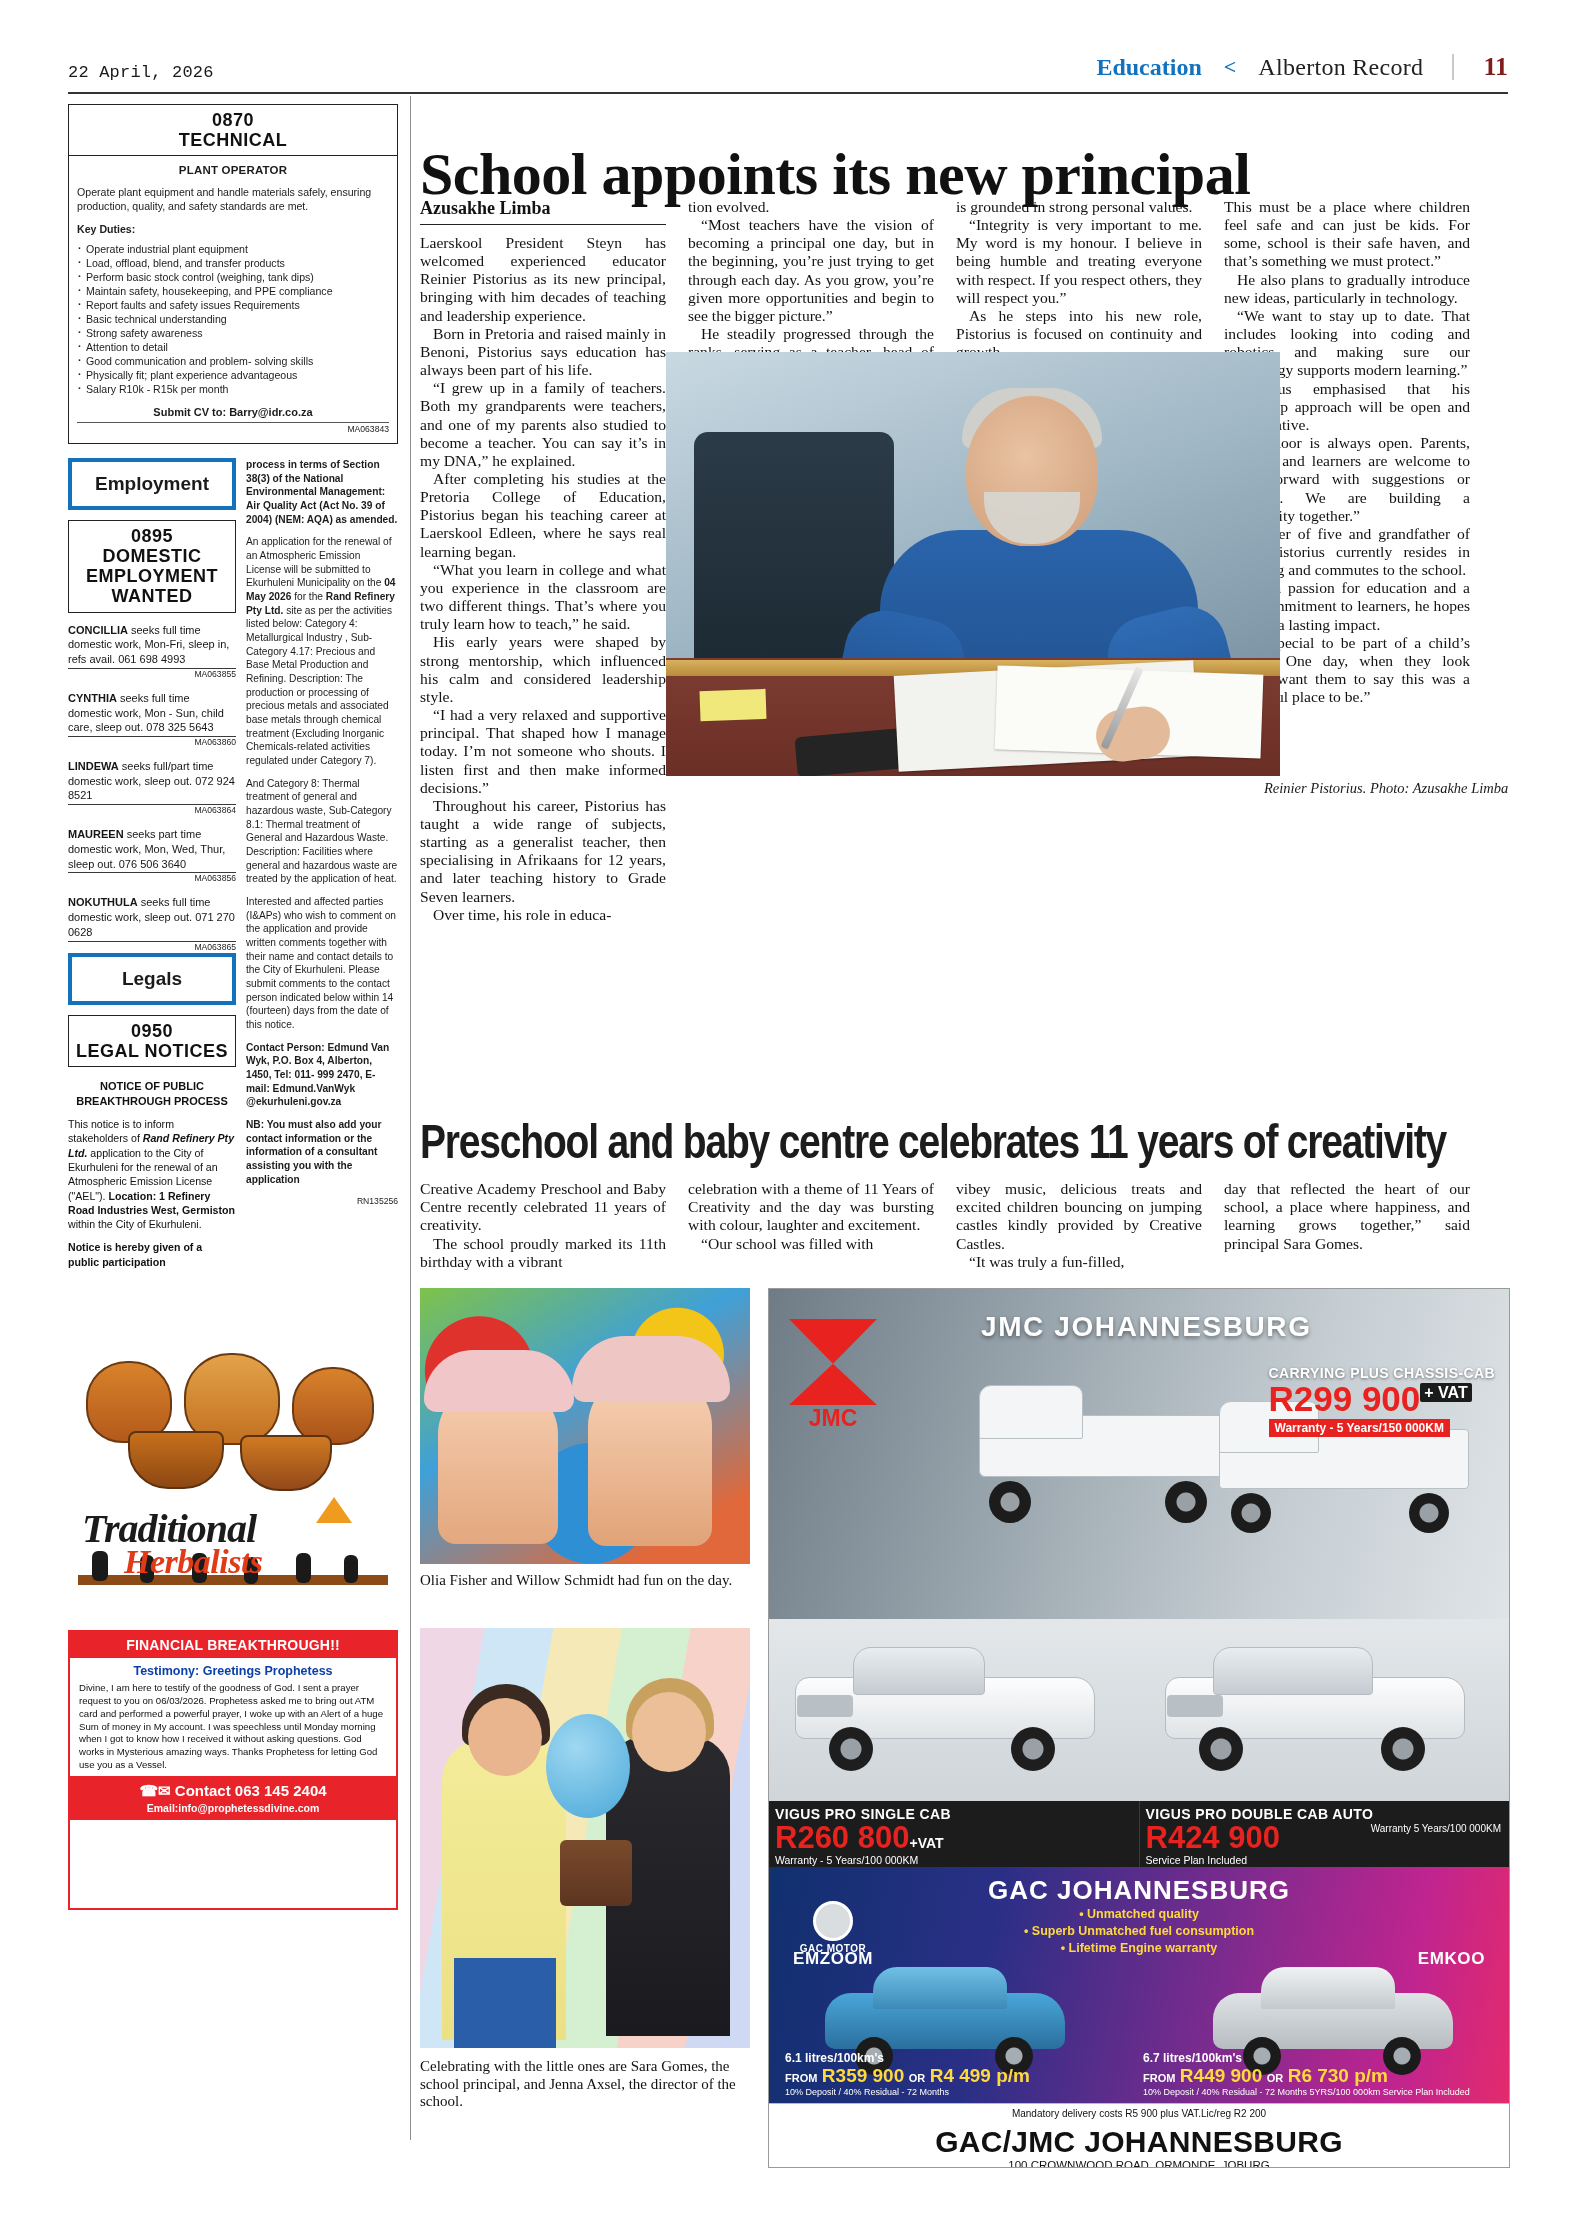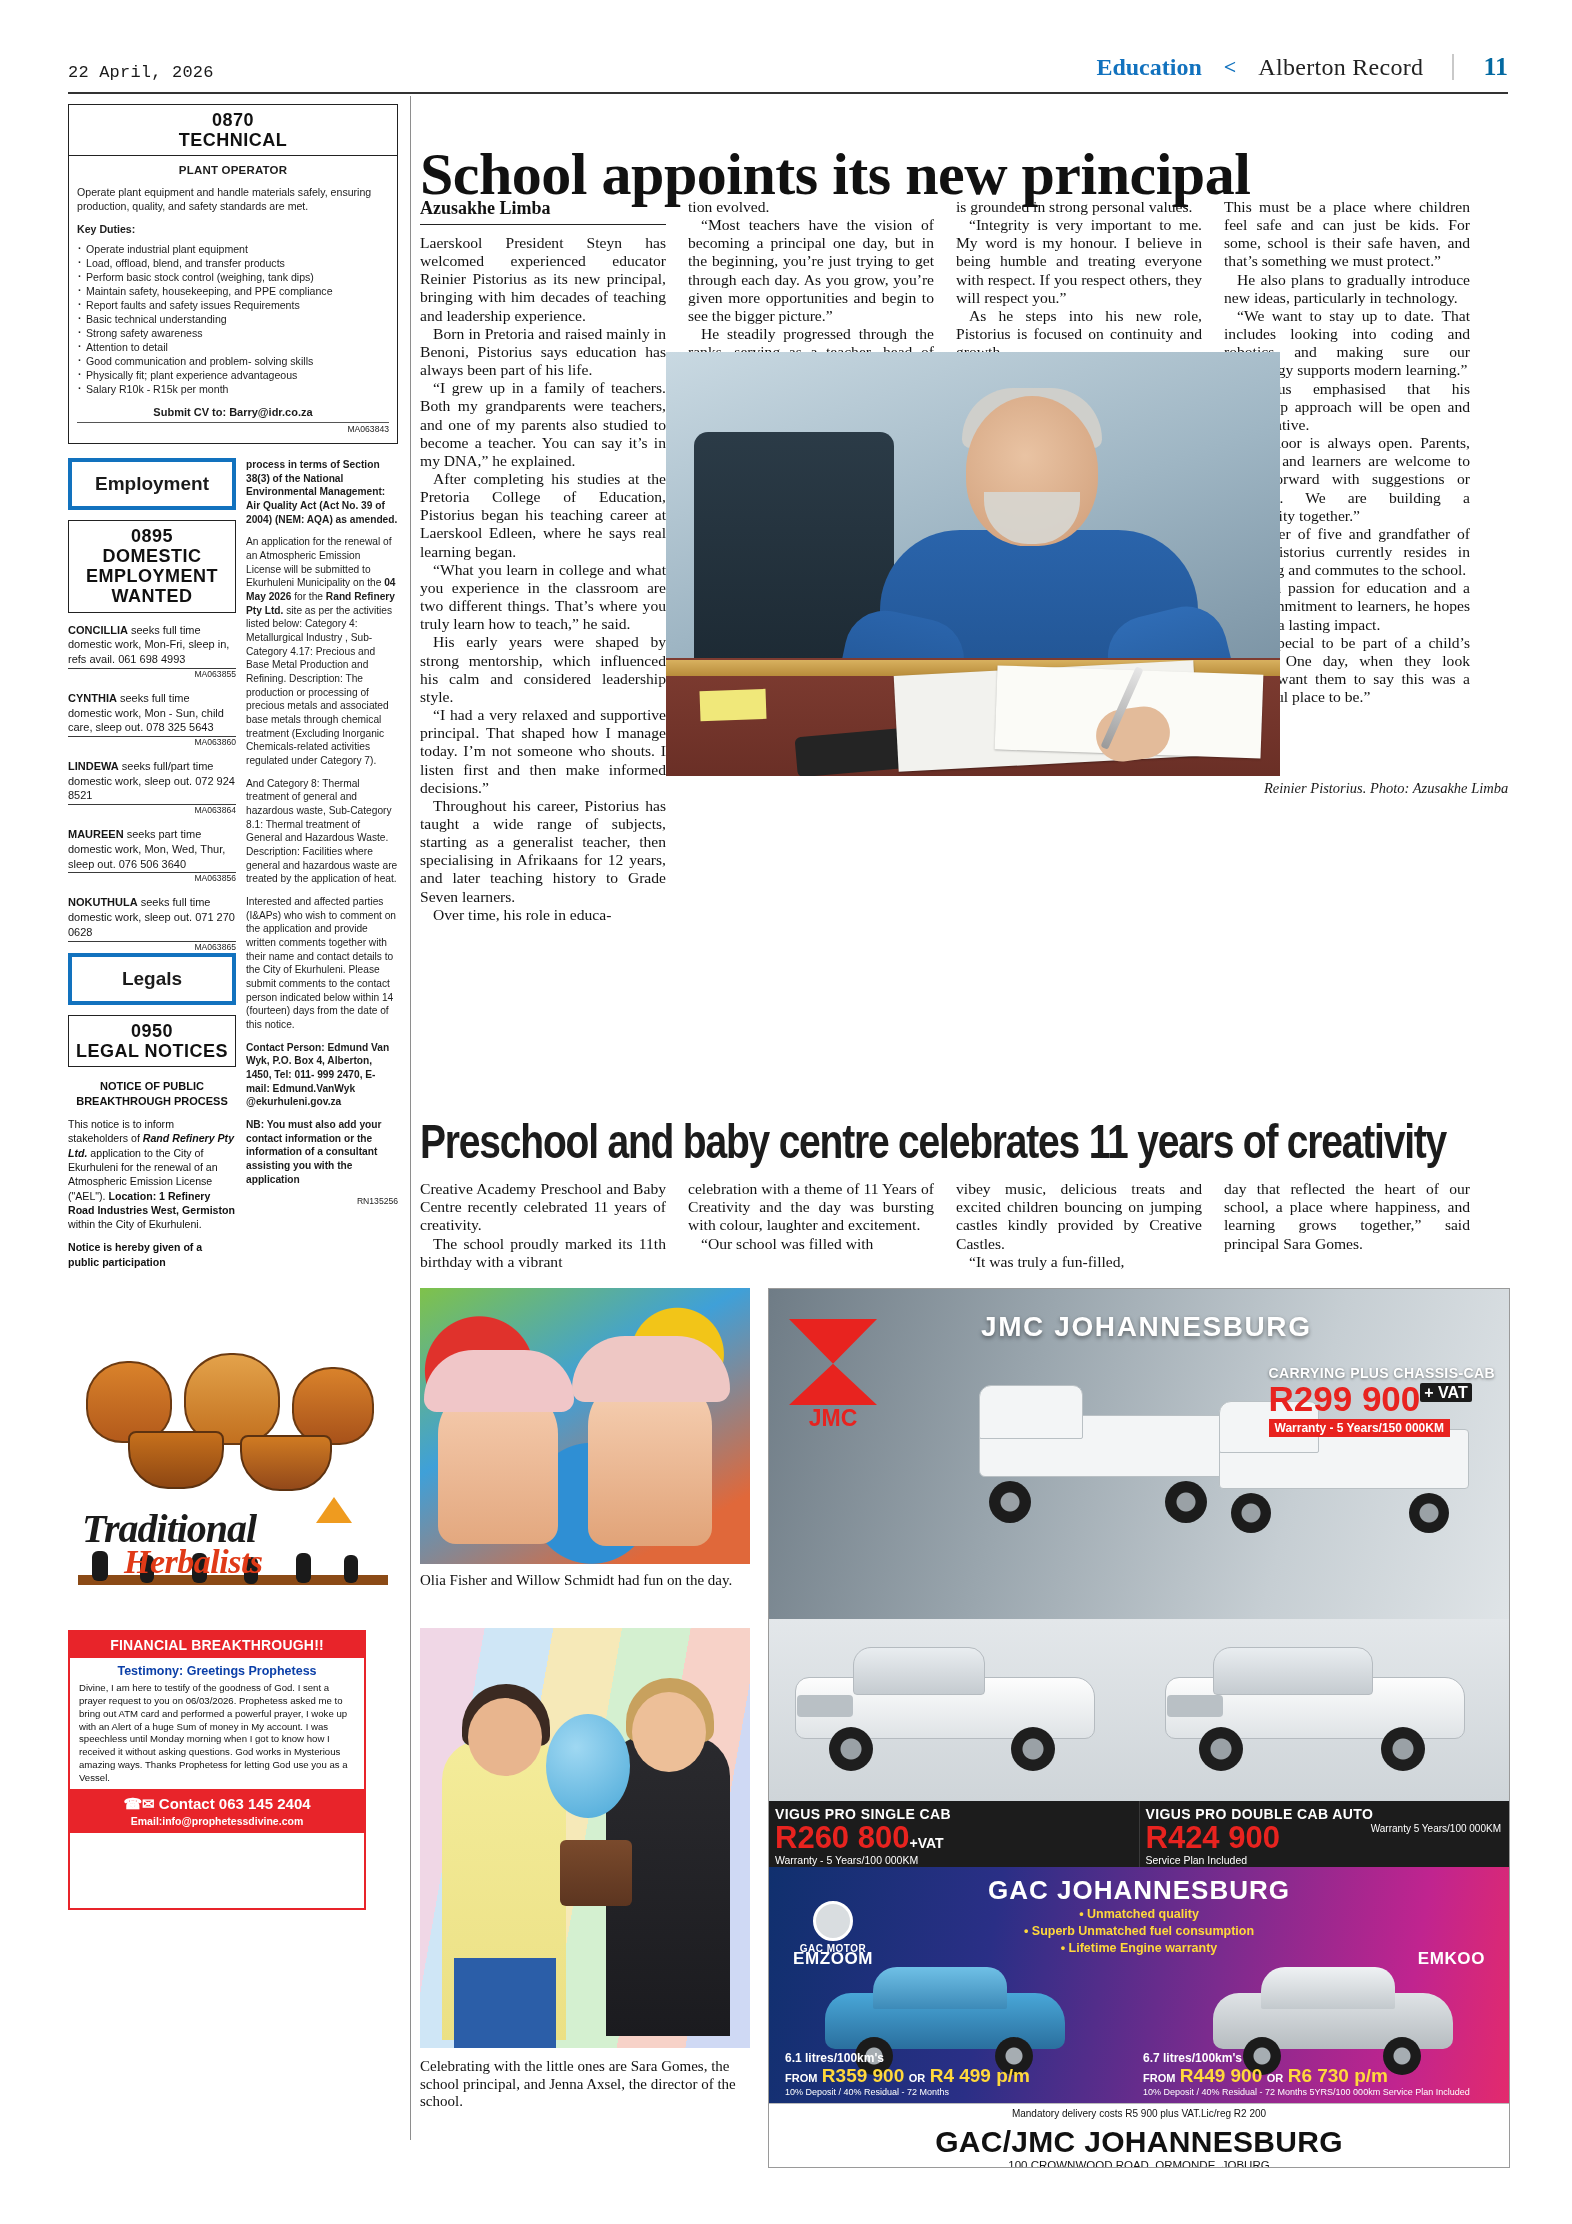--- a/index.html
+++ b/index.html
@@ -18,21 +18,21 @@
   .masthead {
     position:absolute; left:68px; top:48px; width:1440px; height:34px;
     display:flex; align-items:flex-end; justify-content:space-between;
   }
   .mast-date { font-size:17px; font-family:Liberation Mono, monospace; color:#1a1a1a; letter-spacing:.2px;}
   .mast-right { display:flex; align-items:center; gap:22px; font-size:24px; }
   .mast-section { color:#1272be; font-weight:bold; font-family:"Liberation Serif", serif; }
   .mast-arrow { color:#1272be; font-weight:bold; font-size:22px; }
   .mast-paper { color:#222; font-family:"Liberation Serif", serif; letter-spacing:.3px;}
   .mast-sep { width:2px; height:26px; background:#c9c9c9; margin:0 7px; }
-  .mast-page { font-weight:bold; font-size:26px; color:#0369a1; }
+  .mast-page { font-weight:bold; font-size:26px; color:#7f1d1d; }
 
   .rule-top { position:absolute; left:68px; top:92px; width:1440px; height:1.6px; background:#333; }
 
   
   .vline { position:absolute; width:1px; background:#8e8e8e; }
 
   
   .rail { position:absolute; left:68px; top:104px; width:330px; }
   .cls-box { border:1.6px solid #222; padding:5px 6px; text-align:center;
              font-family:"Liberation Sans", sans-serif; font-weight:bold; }
@@ -75,21 +75,21 @@
   
   .herb { position:absolute; left:68px; top:1345px; width:330px; height:265px;
           border:0; overflow:hidden; background:#fff; }
   .herb-title { position:absolute; left:14px; top:160px; font-family:"Liberation Serif", serif;
                 font-style:italic; font-weight:bold; font-size:40px; color:#1b1b1b; letter-spacing:-1px; }
   .herb-sub { position:absolute; left:56px; top:198px; font-family:"Liberation Serif", serif;
               font-style:italic; font-weight:bold; font-size:34px; color:#e03a17; letter-spacing:-.5px;}
   .pot { position:absolute; border-radius:48% 48% 42% 42%; }
 
   
-  .fin { position:absolute; left:68px; top:1630px; width:298px; height:280px;
+  .fin { position:absolute; left:68px; top:1630px; width:330px; height:280px;
          border:2px solid #e8242a; background:#fff; }
   .fin-head { background:#e8242a; color:#fff; font-family:"Liberation Sans", sans-serif;
               font-weight:bold; font-size:14px; text-align:center; padding:5px 2px; letter-spacing:.2px;}
   .fin-sub { color:#0b3fa8; font-family:"Liberation Sans", sans-serif; font-weight:bold;
              font-size:12.5px; text-align:center; padding:6px 4px 4px; }
   .fin-body { font-family:"Liberation Sans", sans-serif; font-size:9.6px; line-height:1.34;
               padding:0 9px 4px; color:#111; }
   .fin-cta { background:#e8242a; color:#fff; font-family:"Liberation Sans", sans-serif;
              font-weight:bold; font-size:15px; text-align:center; padding:6px 2px 2px; }
   .fin-mail { background:#e8242a; color:#fff; font-family:"Liberation Sans", sans-serif;

